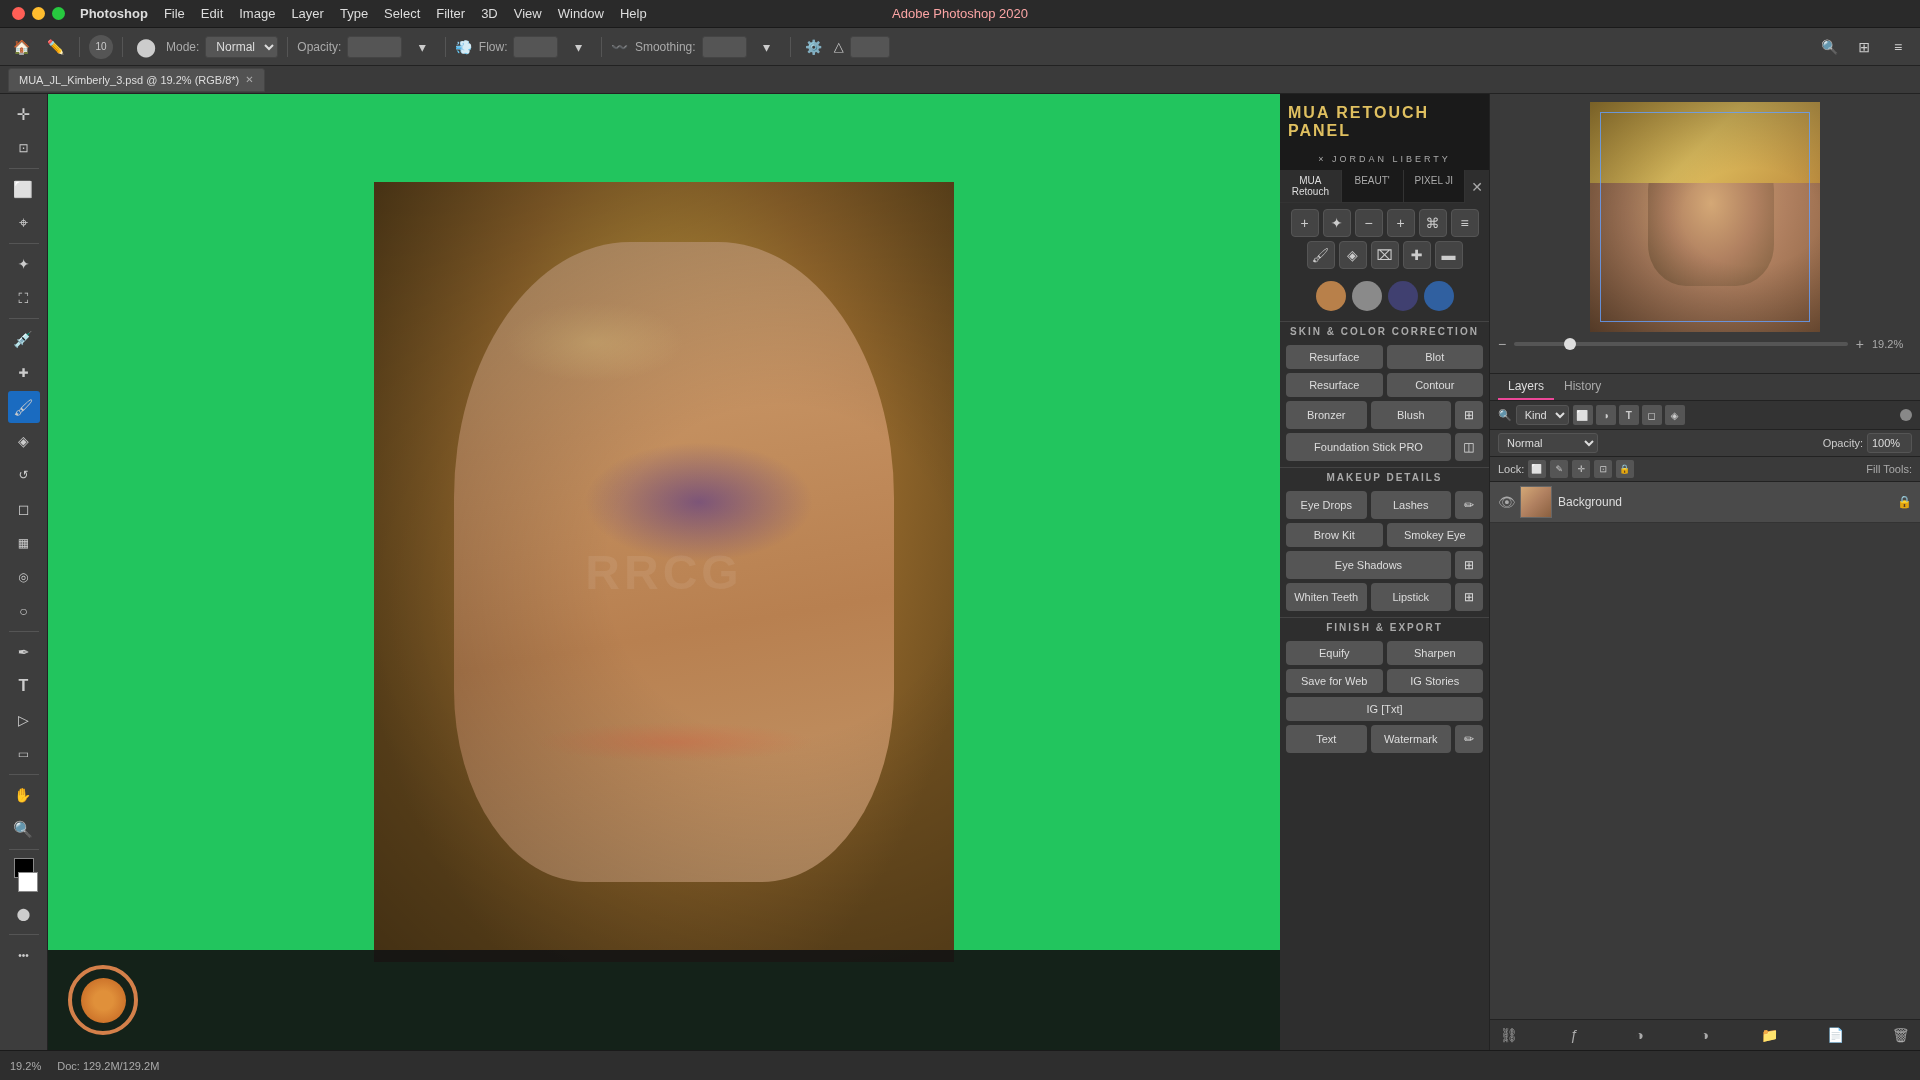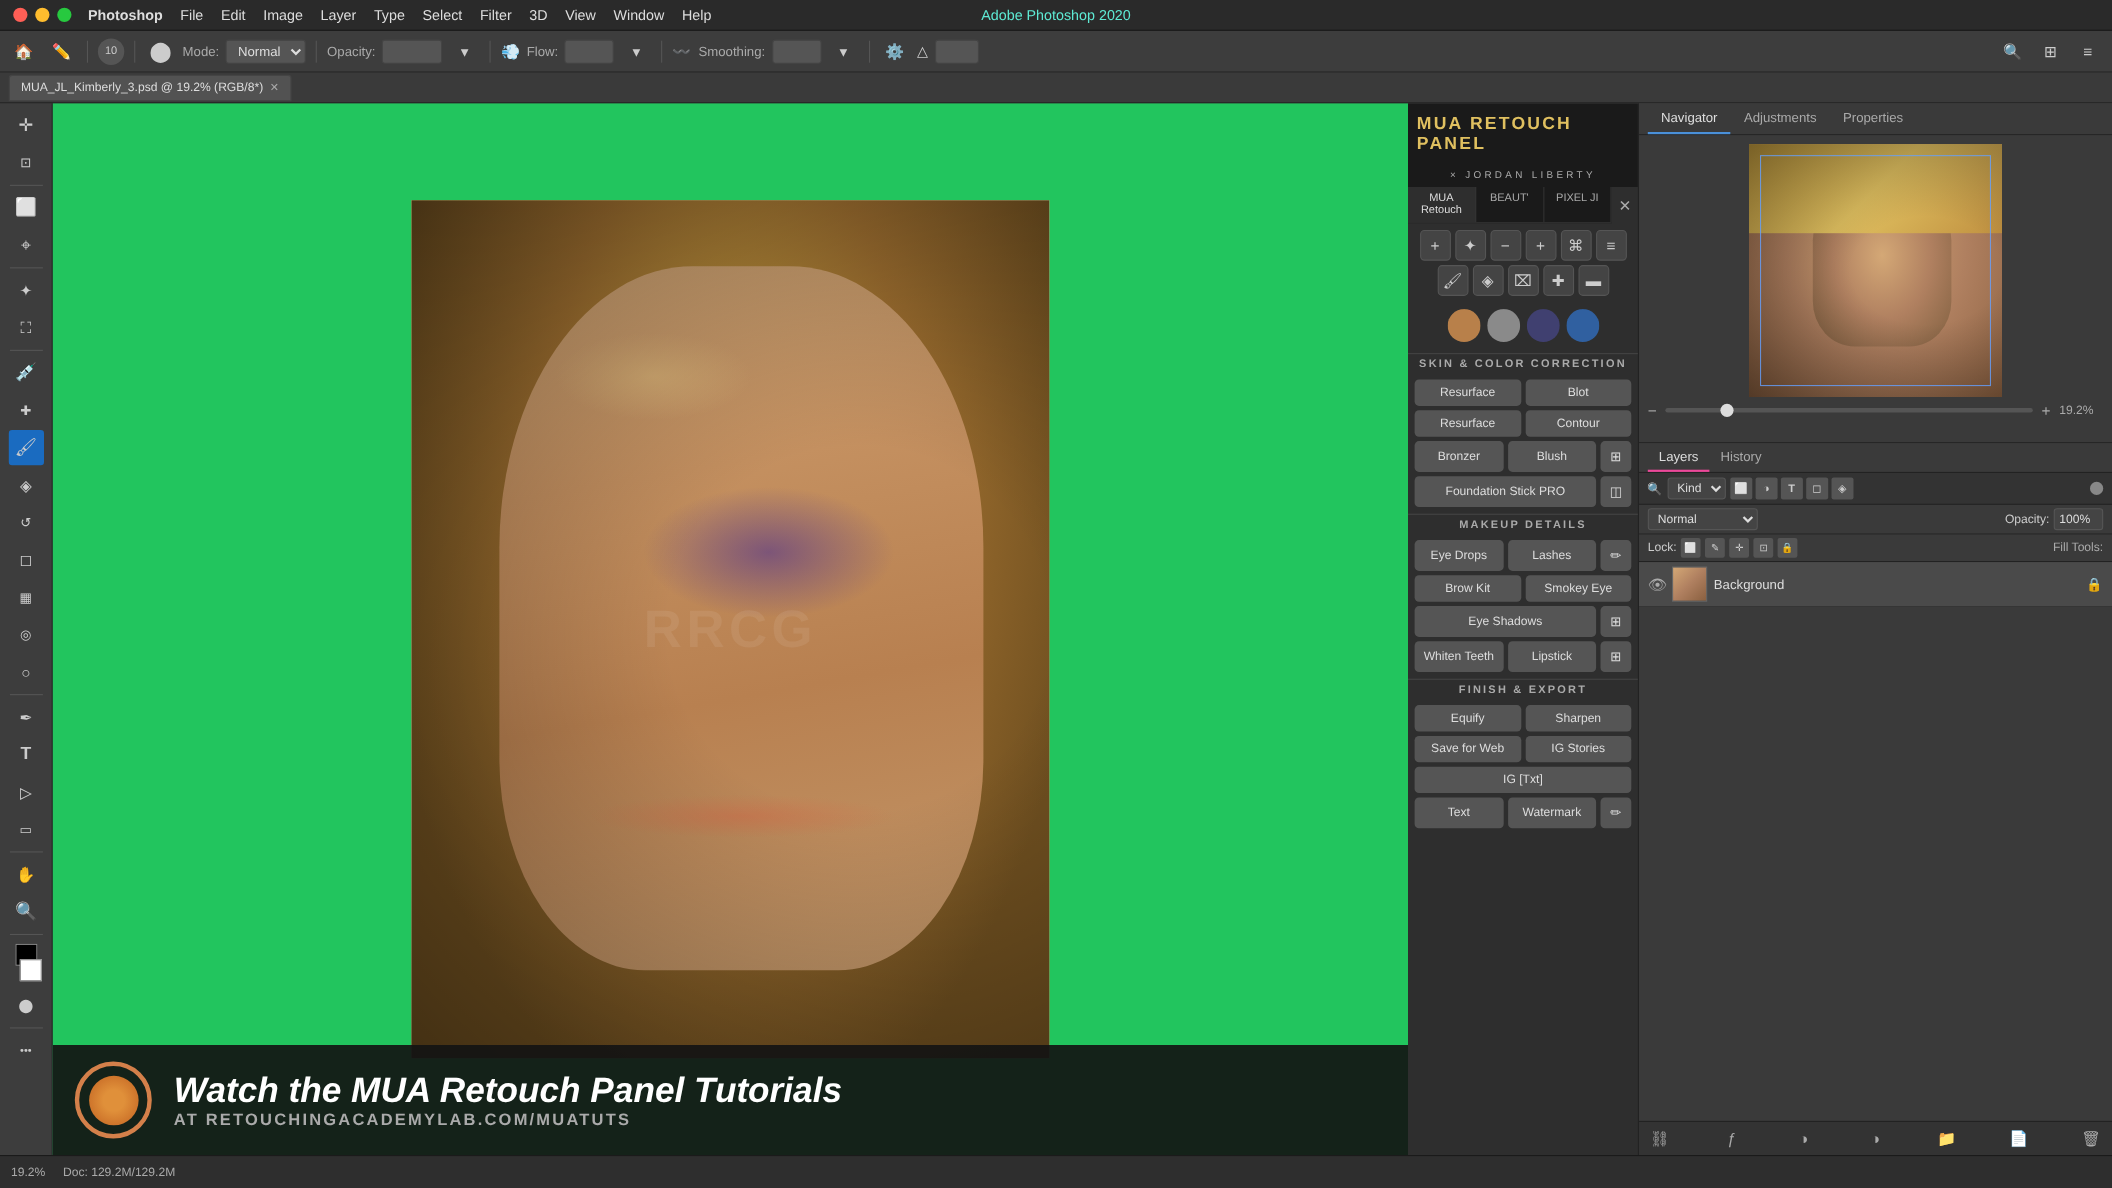--- a/index.html
+++ b/index.html
@@ -9,21 +9,21 @@
     #titlebar {
       width: 100%; height: 28px; background: #2a2a2a;
       display: flex; align-items: center; justify-content: center;
       position: relative; border-bottom: 1px solid #1a1a1a;
     }
     #traffic-lights { position: absolute; left: 12px; display: flex; gap: 7px; }
     .traffic-btn { width: 13px; height: 13px; border-radius: 50%; }
     .tl-close { background: #ff5f56; }
     .tl-min { background: #ffbd2e; }
     .tl-max { background: #27c93f; }
-    #titlebar-title { font-size: 13px; color: #5eead4; }
+    #titlebar-title { font-size: 13px; color: #fca5a5; }
     #macos-menu { position: absolute; left: 80px; display: flex; gap: 16px; font-size: 13px; color: #ddd; }
     #macos-menu span { cursor: pointer; }
     #macos-menu span:first-child { font-weight: bold; }
 
     
     #toolbar {
       width: 100%; height: 38px; background: #3d3d3d;
       display: flex; align-items: center; padding: 0 8px; gap: 6px;
       border-bottom: 1px solid #222;
     }
@@ -434,24 +434,20 @@
         </div>
         <div class="portrait-shadow"></div>
         <div class="watermark">RRCG</div>
       </div>
     </div>
 
     <div id="promo-bar">
       <div class="promo-icon">
         <div class="promo-inner-circle"></div>
       </div>
-      <div class="promo-text">
-        <div class="promo-title">Watch the MUA Retouch Panel Tutorials</div>
-        <div class="promo-subtitle">AT  RETOUCHINGACADEMYLAB.COM/MUATUTS</div>
-      </div>
     </div>
   </div>
 
   <div id="right-panels">
 
     <div id="mua-panel">
       <div class="mua-header">
         <div class="mua-title">MUA RETOUCH PANEL</div>
         <div class="mua-subtitle">× JORDAN LIBERTY</div>
       </div>
@@ -539,25 +535,20 @@
       </div>
       <div class="mua-btn-row">
         <button class="mua-btn">Text</button>
         <button class="mua-btn">Watermark</button>
         <div class="mua-btn-icon">✏</div>
       </div>
     </div>
 
     <div id="right-main">
 
-      <div id="nav-tabs">
-        <div class="nav-tab active">Navigator</div>
-        <div class="nav-tab">Adjustments</div>
-        <div class="nav-tab">Properties</div>
-      </div>
 
       <div id="navigator-panel">
         <div class="nav-preview">
           <div class="nav-preview-inner">
 
             <div style="position:absolute;top:20%;left:25%;right:20%;bottom:20%;background:radial-gradient(ellipse at 50% 40%,#d4a876 0%,#b08060 50%,#806040 100%);border-radius:30%;"></div>
             <div style="position:absolute;top:0;left:0;right:0;height:35%;background:linear-gradient(135deg,#c8a040,#e0c060,#c09040);"></div>
             <div style="position:absolute;top:0;left:0;right:0;bottom:0;background:radial-gradient(ellipse at 70% 50%,transparent 30%,rgba(0,0,0,0.4) 100%);"></div>
           </div>
           <div class="nav-preview-rect"></div>

